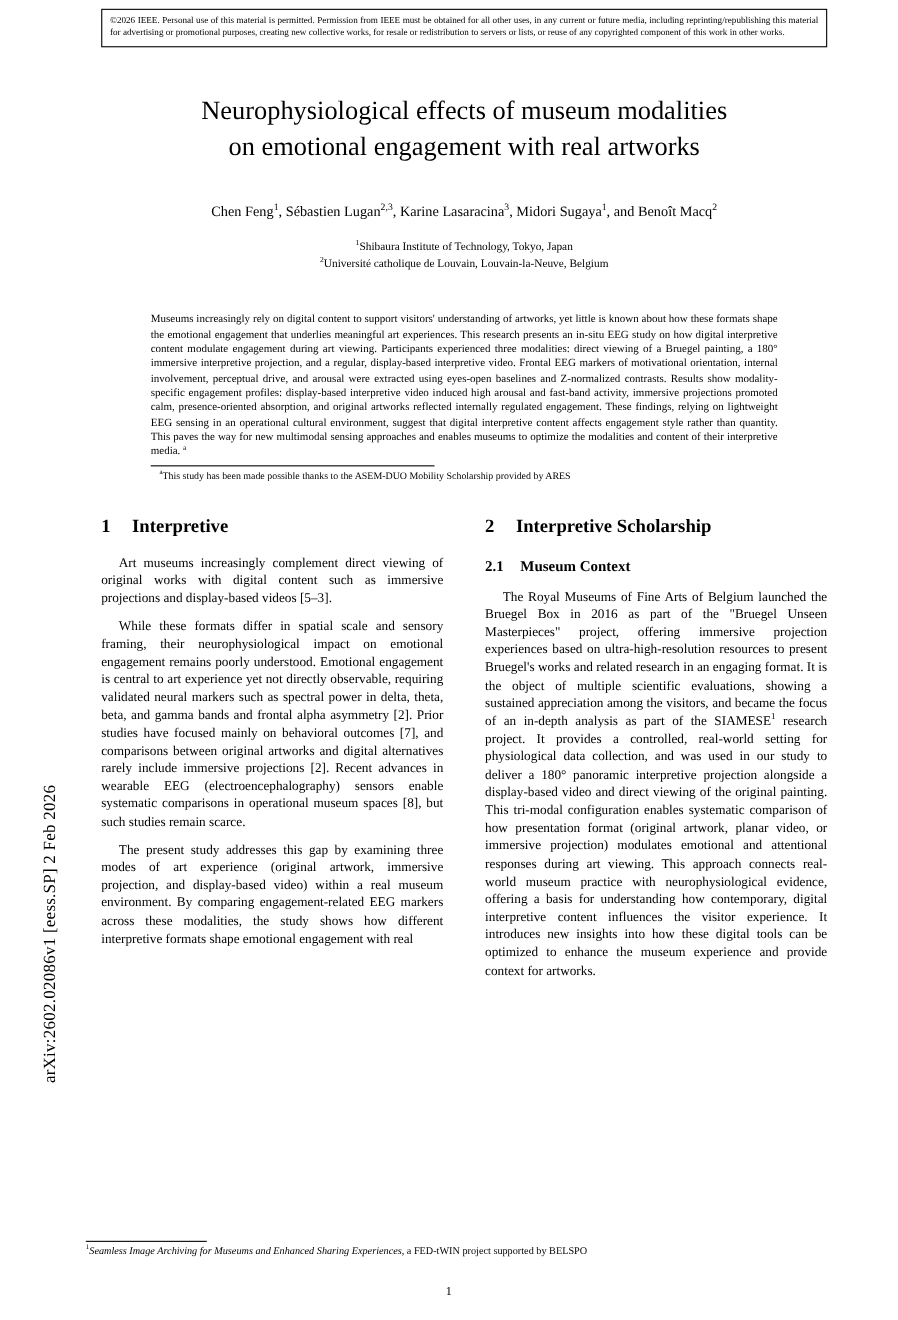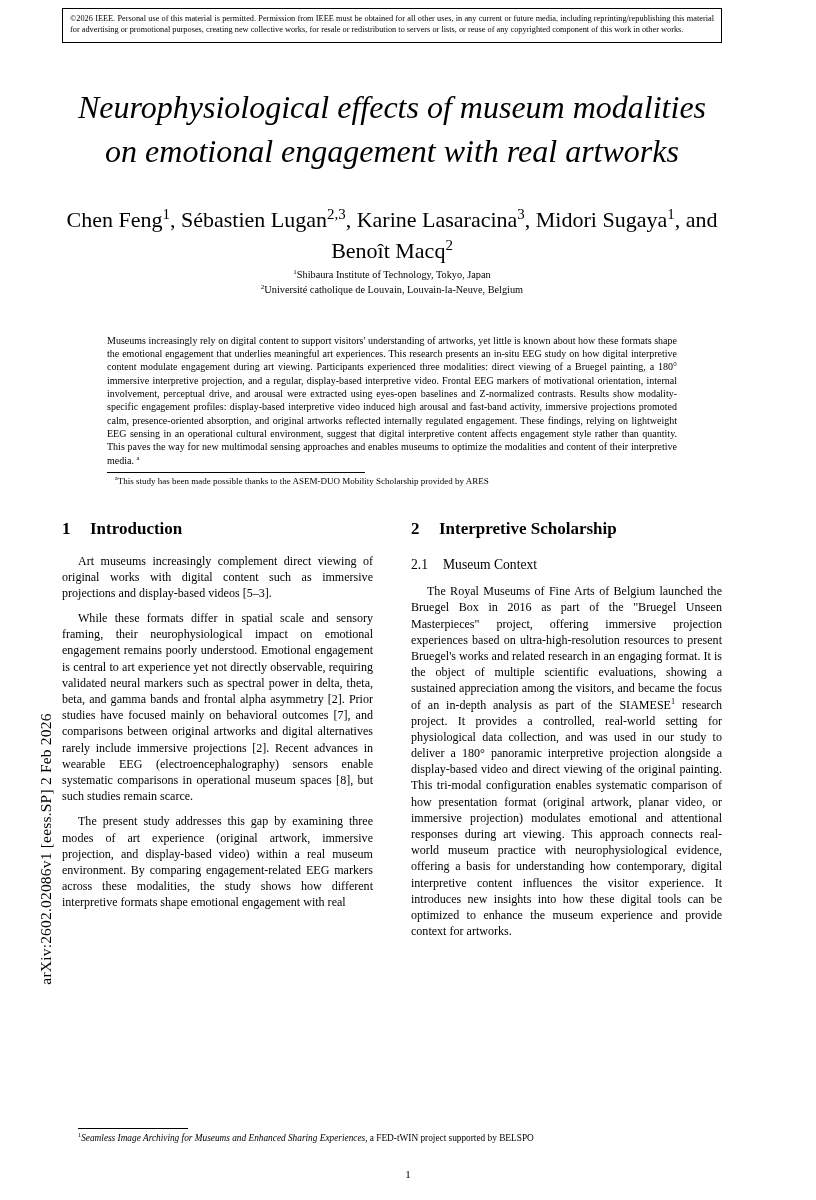--- a/index.html
+++ b/index.html
@@ -34,58 +34,58 @@
     font-family: "Liberation Serif", serif;
     font-size: 15.5px;
     letter-spacing: 0.2px;
     color: #000;
     text-align: center;
     white-space: nowrap;
   }
 
   .content {
     position: absolute;
-    left: 62px;
+    left: 92px;
     top: 0;
     width: 660px;
   }
 
   
   .copyright-box {
     margin-top: 8px;
     border: 1px solid #000;
     padding: 5px 7px 6px 7px;
     font-size: 8.3px;
     line-height: 1.32;
     text-align: justify;
     font-family: "Liberation Serif", serif;
   }
 
   
   .title {
     margin-top: 42px;
     text-align: center;
-    font-size: 32px;
+    font-size: 24px;
     line-height: 1.38;
     font-family: "Liberation Serif", serif;
     font-weight: normal;
-    font-style: italic;
   }
   .title .line { display: block; }
 
   
   .authors {
     margin-top: 32px;
     text-align: center;
-    font-size: 22px;
+    font-size: 13px;
     line-height: 1.4;
   }
   sup { font-size: 0.68em; vertical-align: super; line-height: 0; }
 
   .affiliations {
+    margin-top: 16px;
     text-align: center;
     font-size: 10.3px;
     line-height: 1.5;
   }
 
   
   .abstract {
     margin: 36px auto 0 auto;
     width: 570px;
     font-size: 10px;
@@ -136,21 +136,21 @@
     line-height: 1.28;
     text-align: left;
     hyphens: none;
   }
   h2.section .num { display: inline-block; width: 28px; }
   h2.section .sect-title { }
   h2.section .l2 { display: block; margin-left: 28px; }
 
   h3.subsection {
     font-size: 13.6px;
-    font-weight: normal;
+    font-weight: bold;
     margin: 16px 0 10px 0;
     line-height: 1.3;
     text-align: left;
     hyphens: none;
   }
   h3.subsection .num { display: inline-block; width: 32px; }
 
   
   .footnote-area {
     position: absolute;
@@ -207,21 +207,21 @@
     </div>
     <div class="abstract" style="margin-top:4px;">
       <div class="abs-rule"></div>
     </div>
     <div class="abs-footnote"><sup>a</sup><span>This study has been made possible thanks to the ASEM-DUO Mobility Scholarship provided by ARES</span></div>
 
     <div class="columns">
 
       <div class="col">
         <h2 class="section">
-          <span class="num">1</span><span class="sect-title">Introduction</span>
+          <span class="num">1</span><span class="sect-title">Interpretive</span>
         </h2>
         <p class="first">Art museums increasingly complement direct viewing of original works with digital content such as immersive projections and display-based videos [5–3].</p>
         <p>While these formats differ in spatial scale and sensory framing, their neurophysiological impact on emotional engagement remains poorly understood. Emotional engagement is central to art experience yet not directly observable, requiring validated neural markers such as spectral power in delta, theta, beta, and gamma bands and frontal alpha asymmetry [2]. Prior studies have focused mainly on behavioral outcomes [7], and comparisons between original artworks and digital alternatives rarely include immersive projections [2]. Recent advances in wearable EEG (electroencephalography) sensors enable systematic comparisons in operational museum spaces [8], but such studies remain scarce.</p>
         <p>The present study addresses this gap by examining three modes of art experience (original artwork, immersive projection, and display-based video) within a real museum environment. By comparing engagement-related EEG markers across these modalities, the study shows how different interpretive formats shape emotional engagement with real</p>
       </div>
 
       <div class="col">
         <h2 class="section">
           <span class="num">2</span><span class="sect-title">Interpretive Scholarship</span>
         </h2>

